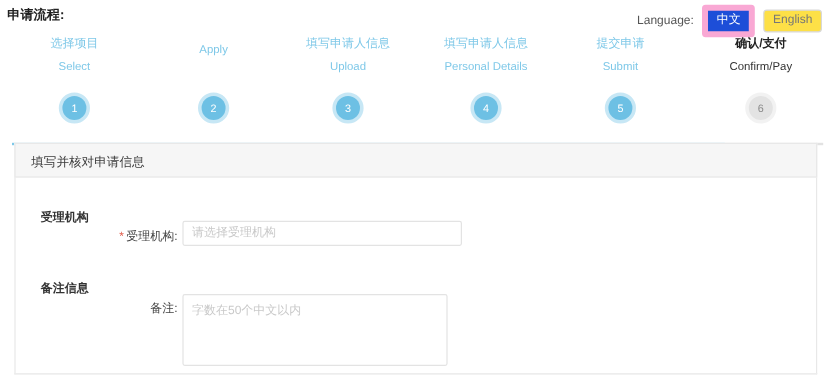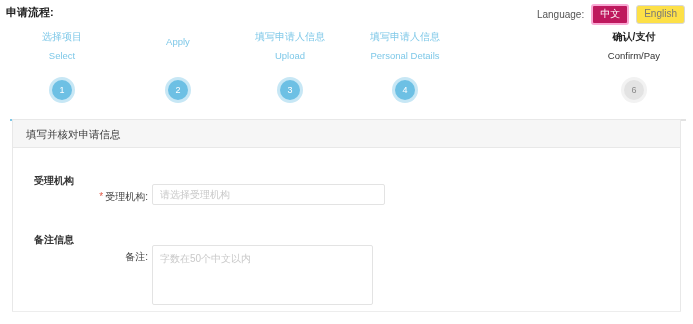--- a/index.html
+++ b/index.html
@@ -50,23 +50,23 @@
 
   .lang-btn {
     font-size: 10px;
     padding: 2px 7px 3px 7px;
     border-radius: 3px;
     line-height: 1.2;
     display: inline-block;
   }
 
   .lang-btn.active {
-    background: #be185d;
+    background: #1d4ed8;
     color: #ffffff;
-    border: 2px solid #f9a8d4;
+    border: 5px solid #f9a8d4;
   }
 
   .lang-btn.inactive {
     background: #fde047;
     color: #777777;
     border: 1px solid #d8d8d8;
   }
 
   
   .stepper {
@@ -265,20 +265,25 @@
       <div class="step-en">Upload</div>
       <div class="step-circle">3</div>
     </div>
 
     <div class="step done" style="left:345px;">
       <div class="step-cn">填写申请人信息</div>
       <div class="step-en">Personal Details</div>
       <div class="step-circle">4</div>
     </div>
 
+    <div class="step done" style="left:457px;">
+      <div class="step-cn">提交申请</div>
+      <div class="step-en">Submit</div>
+      <div class="step-circle">5</div>
+    </div>
 
     <div class="step current" style="left:574px;">
       <div class="step-cn">确认/支付</div>
       <div class="step-en">Confirm/Pay</div>
       <div class="step-circle">6</div>
     </div>
   </div>
 
   <div class="panel"></div>
 

